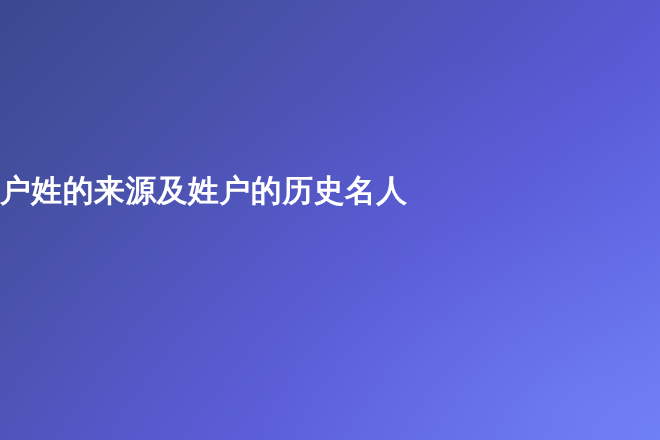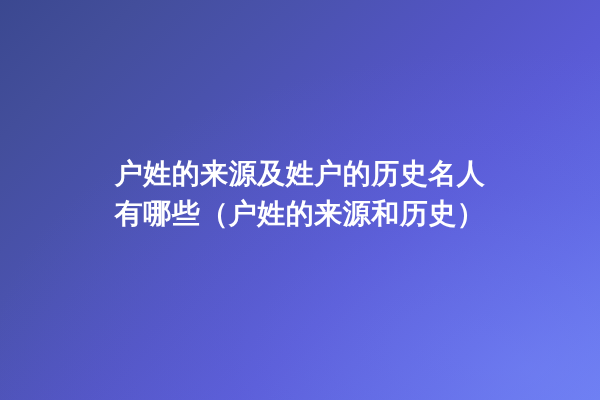--- a/index.html
+++ b/index.html
@@ -47,21 +47,21 @@
     );
   }
 
   .title-block {
     position: absolute;
     left: 0;
     right: 0;
     top: 154px;
     display: flex;
     flex-direction: column;
-    align-items: center;
+    align-items: flex-start;
     justify-content: flex-start;
     text-align: center;
     pointer-events: none;
   }
 
   .title-line {
     display: block;
     color: #ffffff;
     font-size: 28px;
     font-weight: bold;
@@ -73,16 +73,15 @@
 </style>
 </head>
 <body>
 
 <div class="banner">
 
   <div class="banner-sheen"></div>
 
   <div class="title-block">
     <span class="title-line">户姓的来源及姓户的历史名人</span>
-    <span class="title-line">有哪些（户姓的来源和历史）</span>
   </div>
 
 </div>
 
 </body></html>

